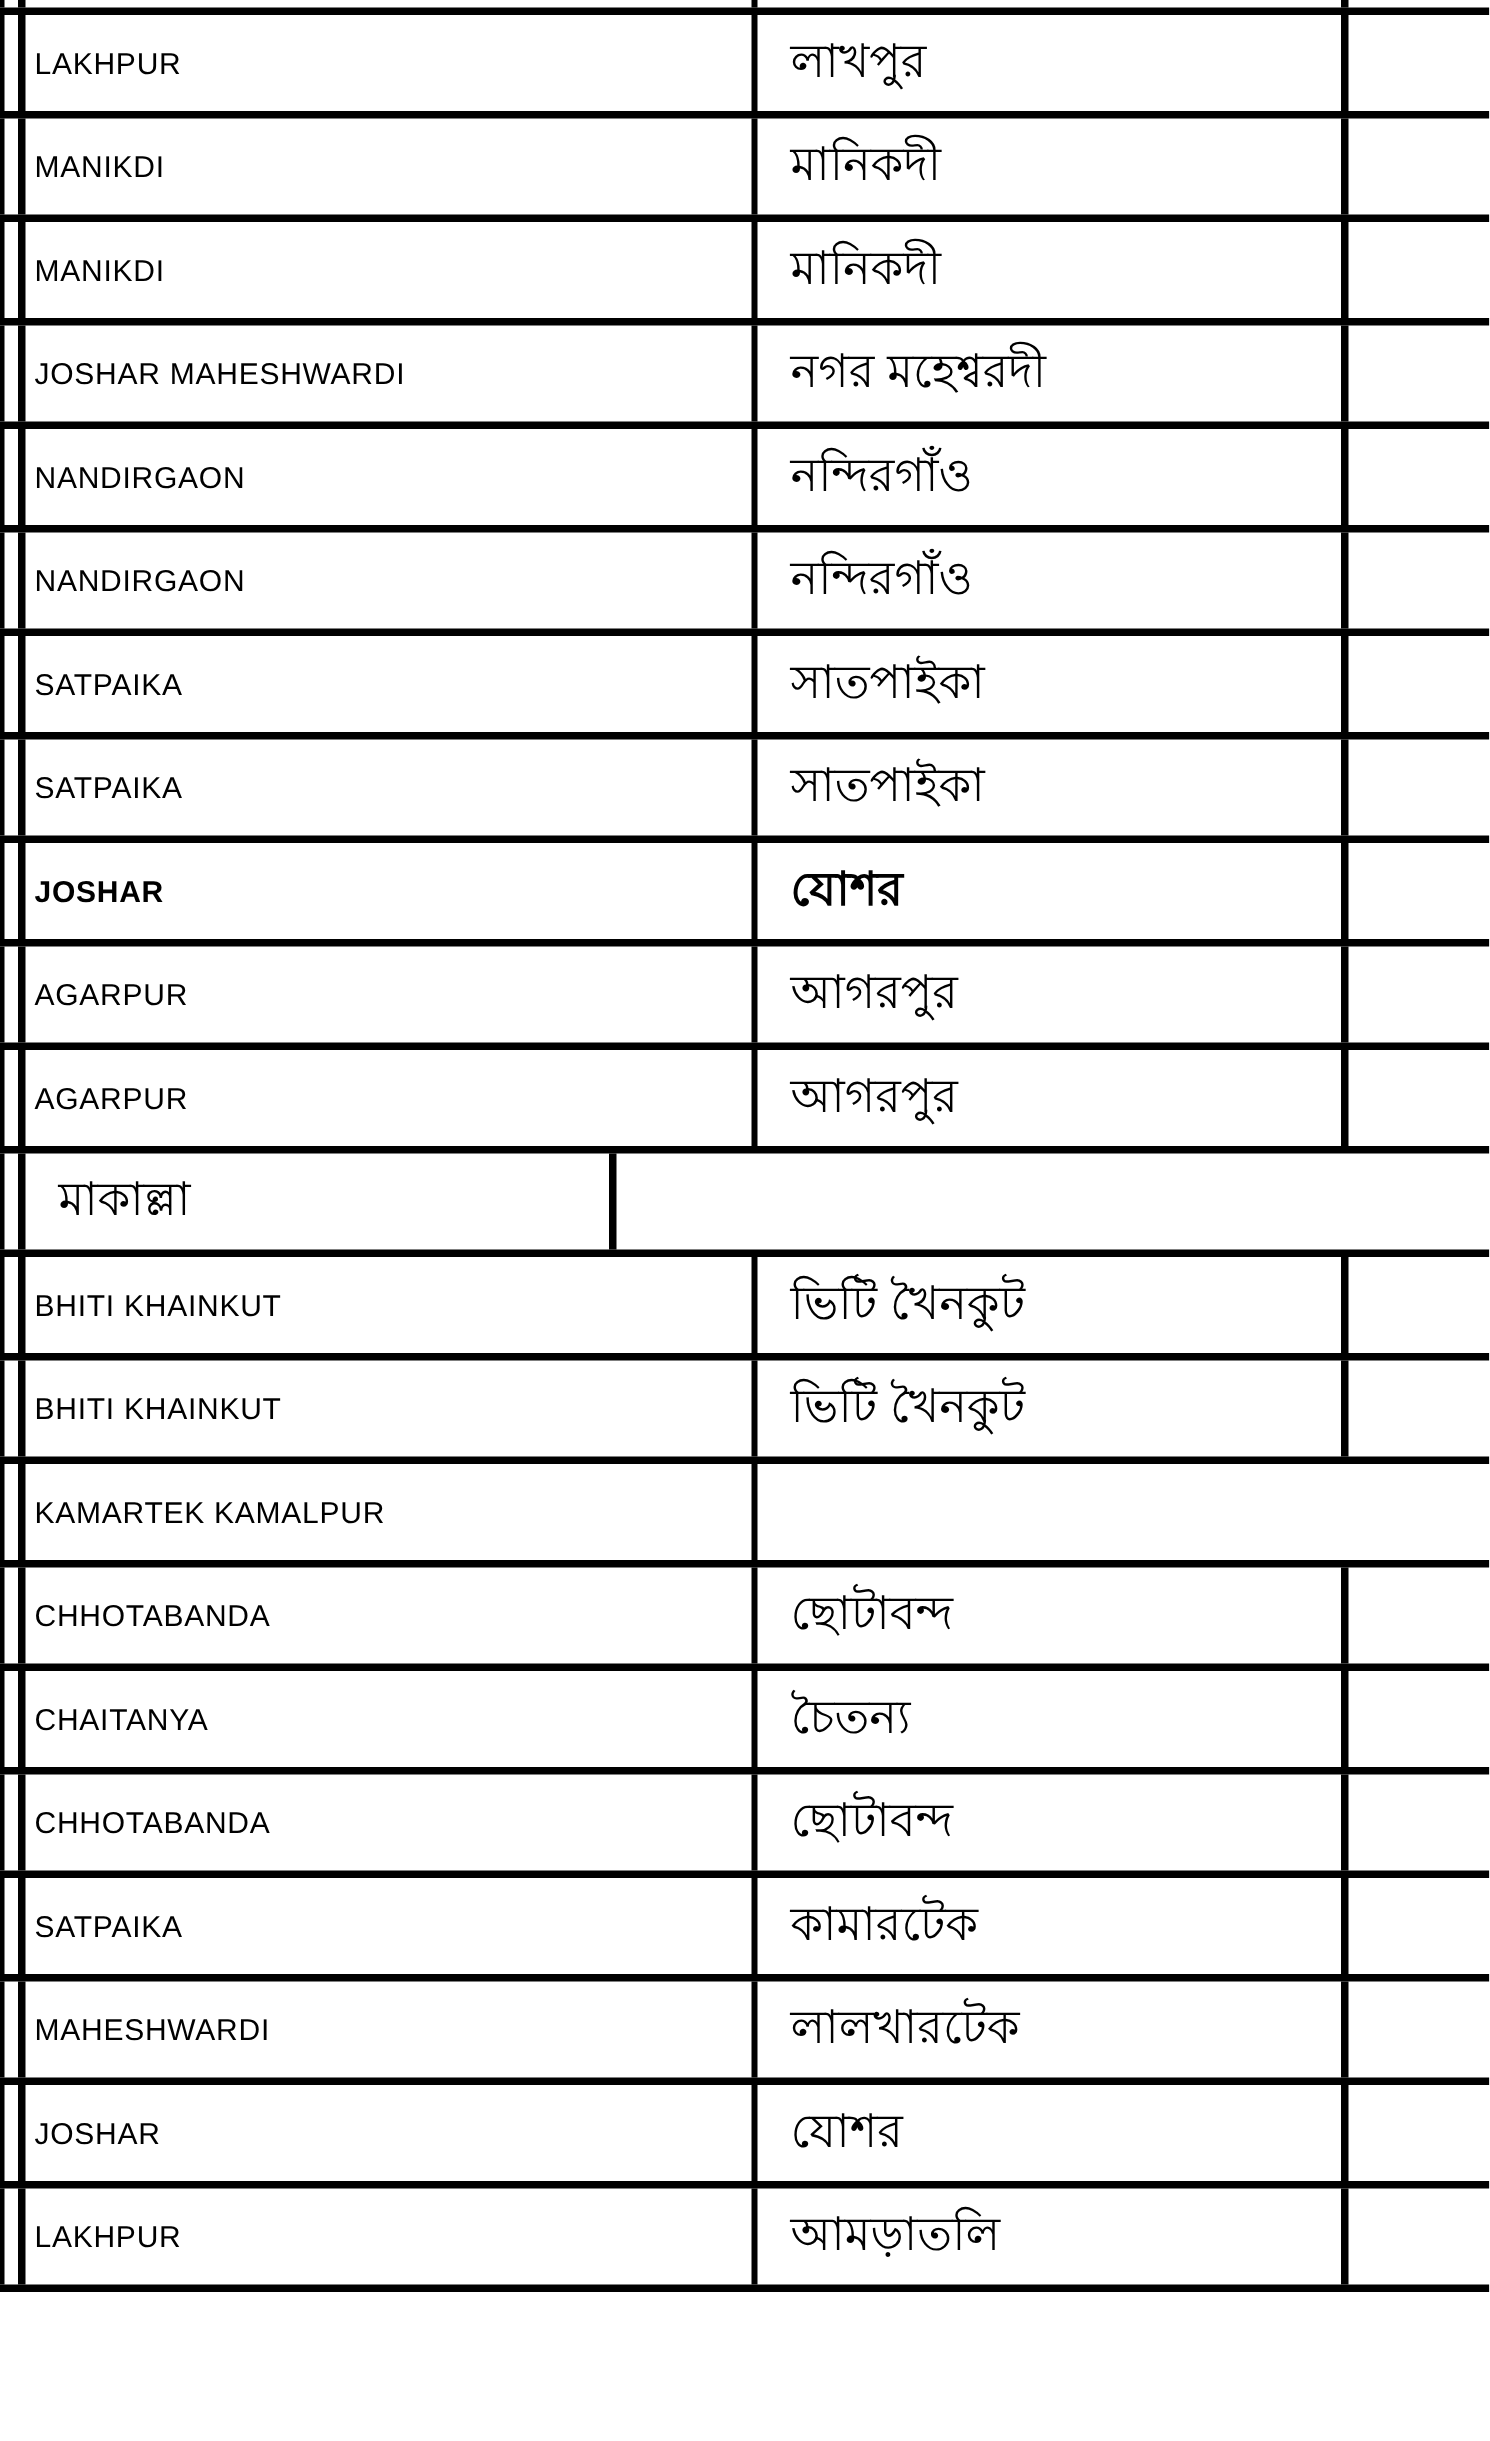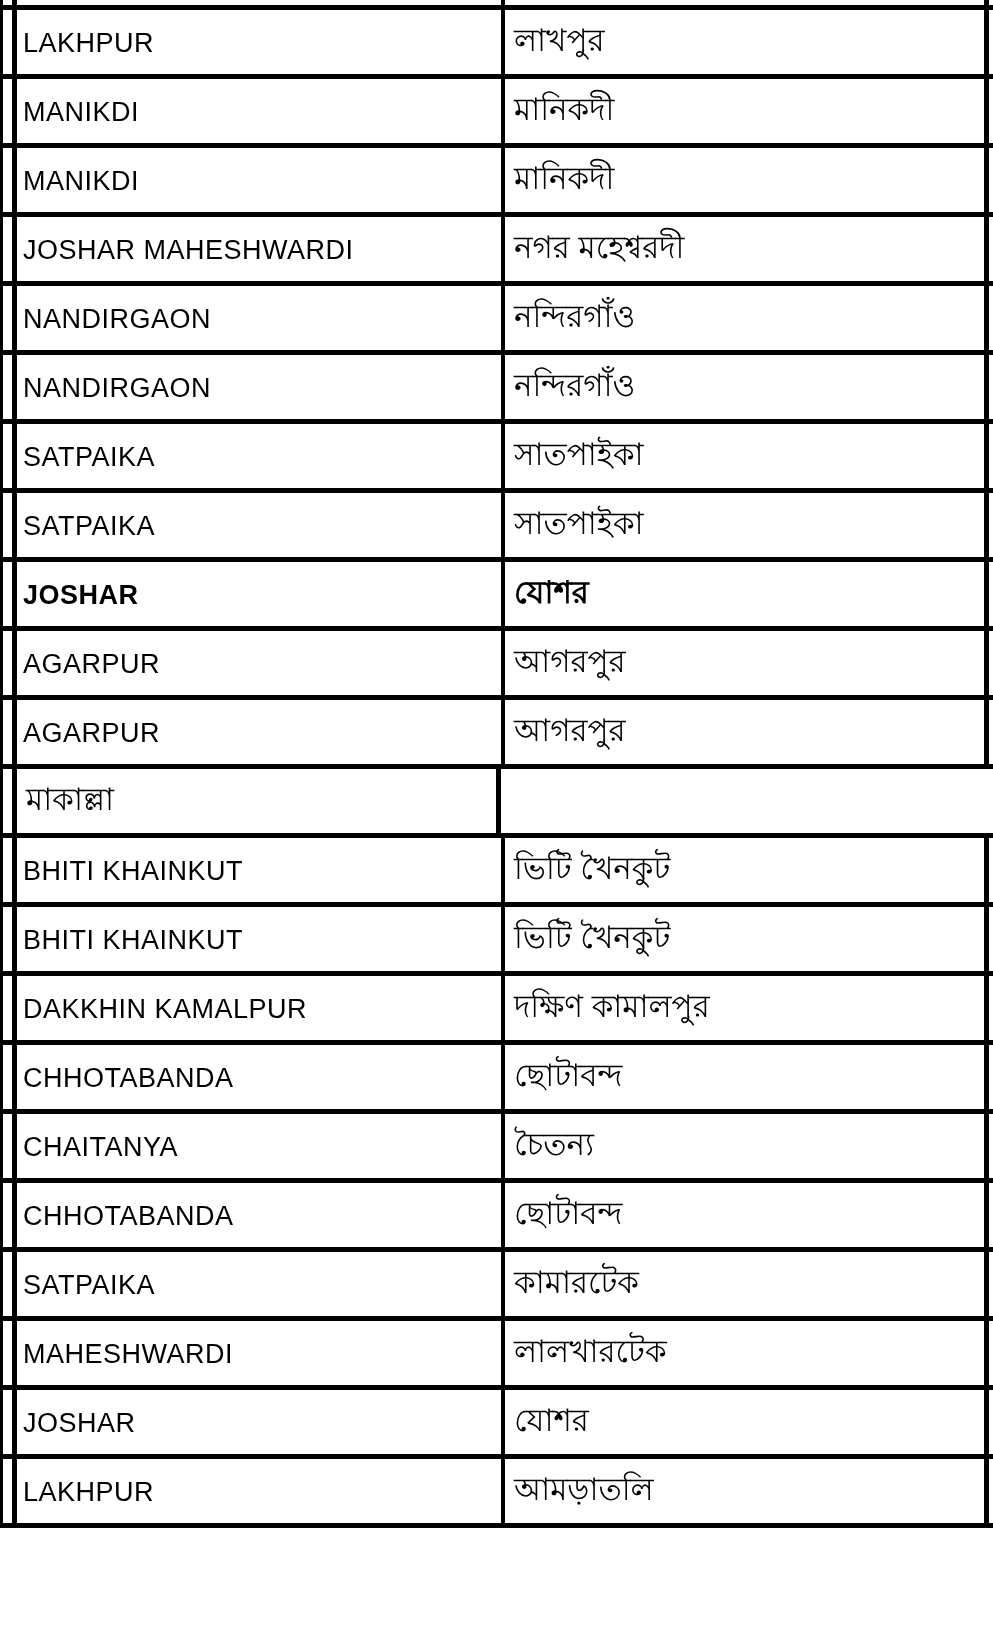--- a/index.html
+++ b/index.html
@@ -47,32 +47,32 @@
   }
   
   .c-en {
     width: 488px;
     border-right: 4px solid #000000;
     padding-left: 6px;
     flex: 0 0 auto;
   }
   
   .c-bn {
-    width: 484px;
+    width: 394px;
     border-right: 5px solid #000000;
-    padding-left: 9px;
+    padding-left: 22px;
     flex: 0 0 auto;
     text-align: center;
   }
   
   .c-rightcut {
     flex: 1 1 auto;
   }
   .en-text {
-    font-size: 27px;
+    font-size: 20px;
     font-weight: 400;
     letter-spacing: 0.5px;
     line-height: 1;
     padding-top: 2px;
   }
   .bn-text {
     font-size: 31px;
     font-weight: 400;
     line-height: 1;
     padding-bottom: 4px;
@@ -243,24 +243,21 @@
     </div>
     <div class="cell c-bn">
       <span class="bn-text">ভিটি খৈনকুট</span>
     </div>
     <div class="cell c-rightcut"></div>
   </div>
 
   <div class="row">
     <div class="cell c-leftcut"></div>
     <div class="cell c-en">
-      <span class="en-text">DAKKHIN KAMALPUR</span>
-    </div>
-    <div class="cell c-bn">
-      <span class="bn-text">দক্ষিণ কামালপুর</span>
+      <span class="en-text">KAMARTEK KAMALPUR</span>
     </div>
     <div class="cell c-rightcut"></div>
   </div>
 
   <div class="row">
     <div class="cell c-leftcut"></div>
     <div class="cell c-en">
       <span class="en-text">CHHOTABANDA</span>
     </div>
     <div class="cell c-bn">

